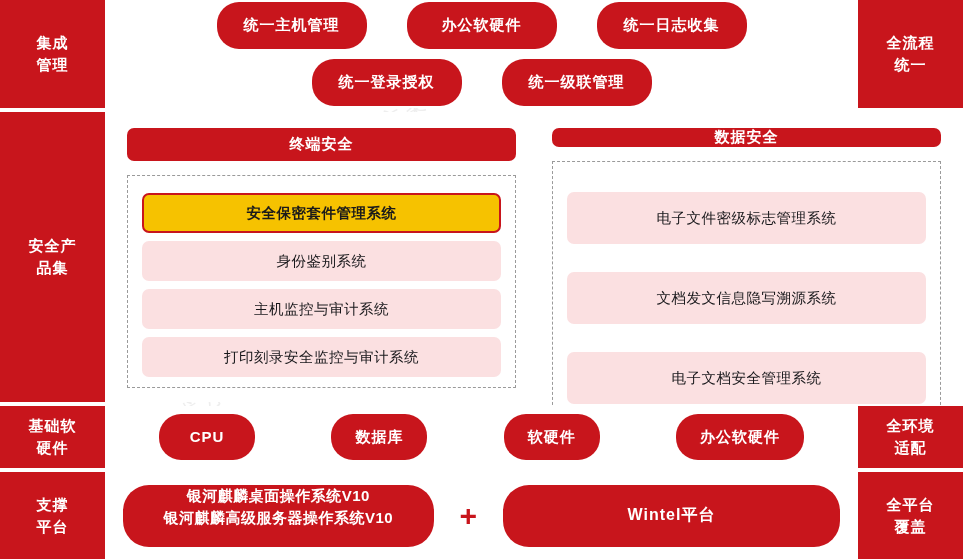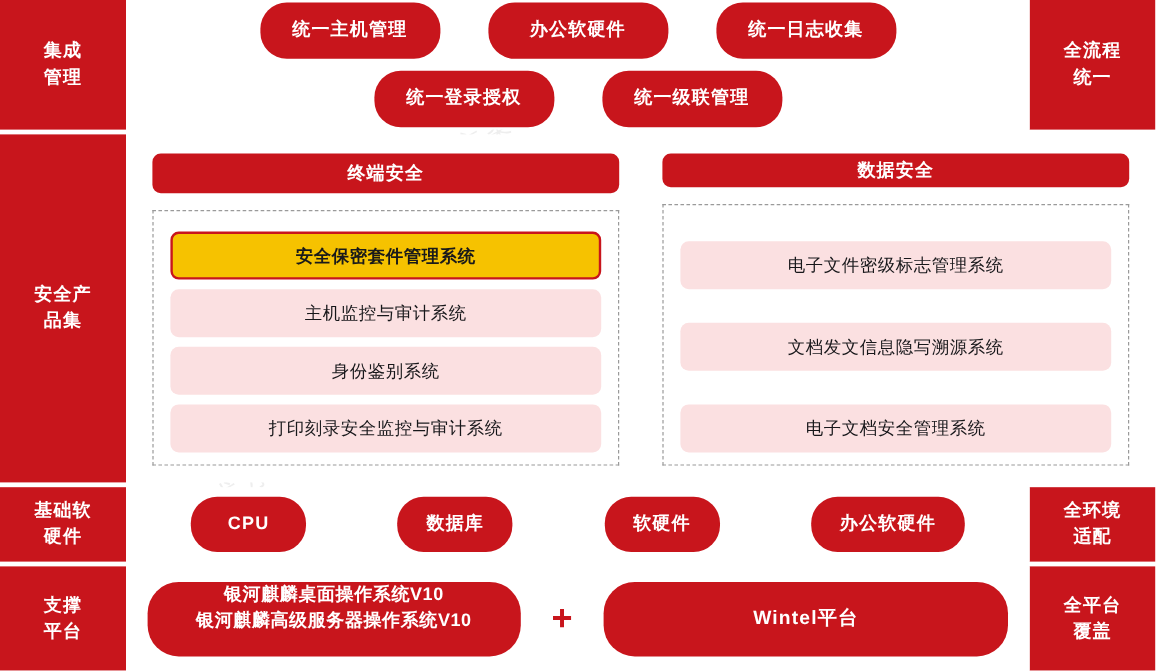--- a/index.html
+++ b/index.html
@@ -147,21 +147,21 @@
     box-sizing: border-box;
     letter-spacing: 0.5px;
   }
   .item.hl {
     background: #f6c200;
     border: 2.5px solid #c8151c;
     font-weight: bold;
     color: #1a1a1a;
   }
   .dashbox.right { justify-content: space-around; }
-  .dashbox.right .item { height: 40px; margin-top: 20px; }
+  .dashbox.right .item { height: 52px; margin-top: 20px; }
 
   
   #row3 { top: 406px; height: 62px; }
   .r3inner {
     position: absolute;
     inset: 0;
     display: flex;
     align-items: center;
     justify-content: space-around;
     padding: 0 16px;
@@ -259,22 +259,22 @@
         <span>品集</span>
       </span>
     </div>
     <div class="middle">
       <div class="r2inner">
 
         <div class="colgroup">
           <div class="colhead">终端安全</div>
           <div class="dashbox left">
             <div class="item hl">安全保密套件管理系统</div>
+            <div class="item">身份鉴别系统</div>
             <div class="item">主机监控与审计系统</div>
-            <div class="item">身份鉴别系统</div>
             <div class="item">打印刻录安全监控与审计系统</div>
           </div>
         </div>
 
         <div class="colgroup">
           <div class="colhead">数据安全</div>
           <div class="dashbox right">
             <div class="item">电子文件密级标志管理系统</div>
             <div class="item">文档发文信息隐写溯源系统</div>
             <div class="item">电子文档安全管理系统</div>

